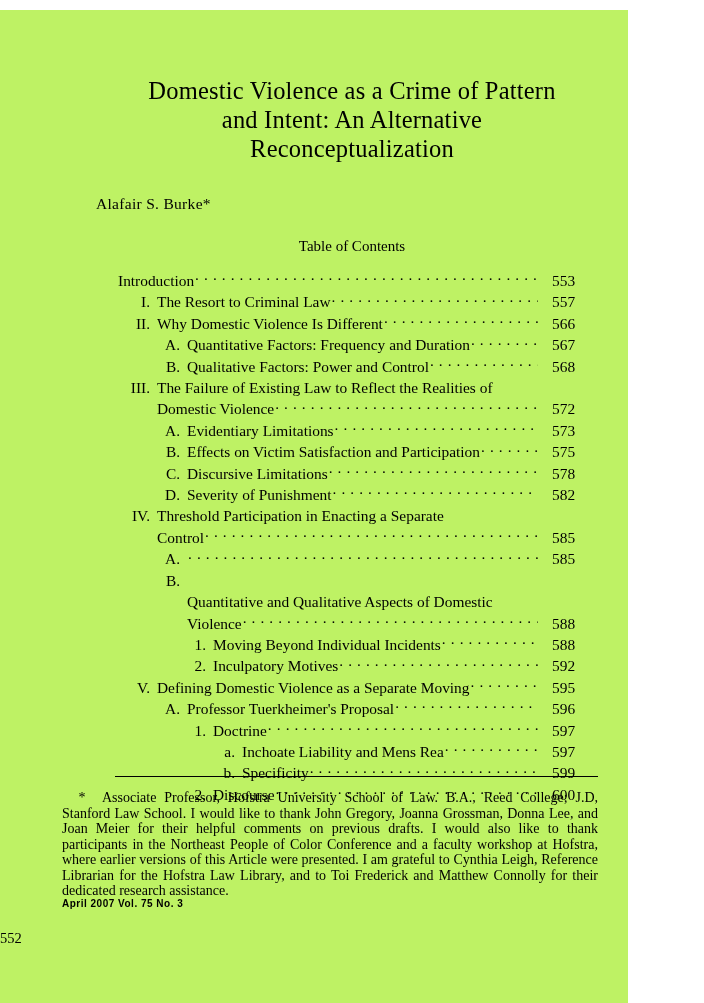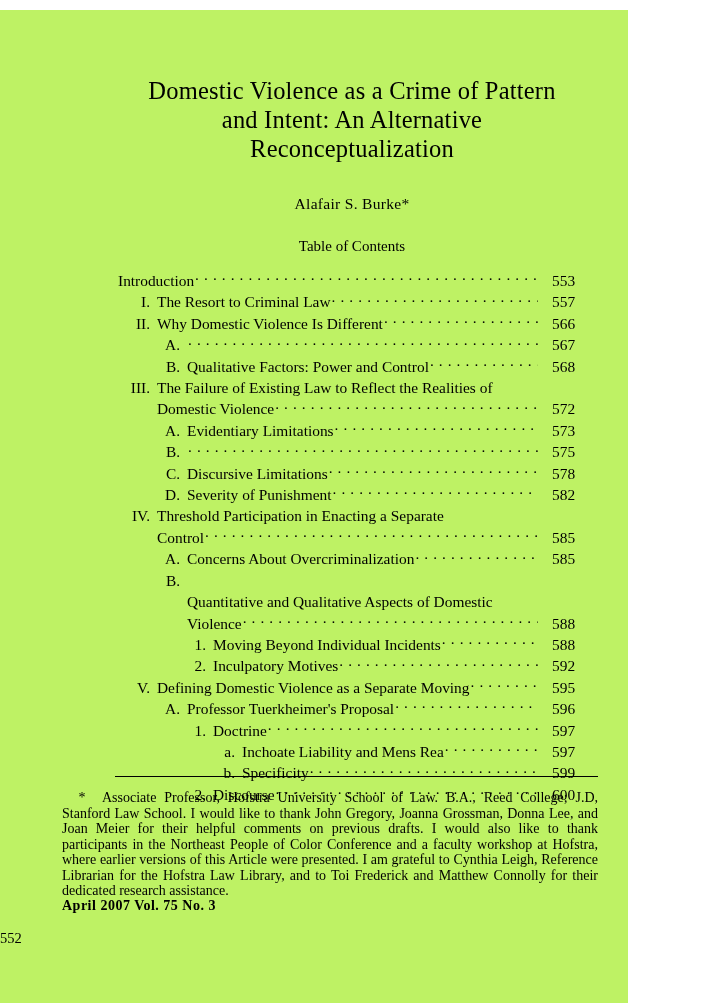--- a/index.html
+++ b/index.html
@@ -39,21 +39,21 @@
     letter-spacing: 0.2px;
     font-weight: normal;
     white-space: nowrap;
   }
 
   .author {
     position: absolute;
     left: 96px;
     top: 185px;
     width: 512px;
-    text-align: center;
+    text-align: left;
     font-size: 15.5px;
     letter-spacing: 0.3px;
   }
 
   .toc-heading {
     position: absolute;
     left: 96px;
     top: 228px;
     width: 512px;
     text-align: center;
@@ -152,22 +152,22 @@
   .footnote .star {
     display: inline-block;
     width: 40px;
     text-align: center;
   }
 
   .issue-line {
     position: absolute;
     left: 62px;
     top: 888px;
-    font-family: Liberation Serif, serif;
-    font-size: 14px;
+    font-family: Liberation Sans, sans-serif;
+    font-size: 10px;
     font-weight: bold;
     letter-spacing: 0.5px;
   }
 
   .folio {
     position: absolute;
     left: 0;
     top: 920px;
     width: 704px;
     text-align: left;
@@ -210,20 +210,21 @@
         <span class="toc-num">II.</span>
         <span class="toc-body">
           <span class="toc-text">Why Domestic Violence Is Different</span>
           <span class="toc-dots"></span>
           <span class="toc-page">566</span>
         </span>
       </div>
       <div class="toc-row lvl2">
         <span class="toc-num">A.</span>
         <span class="toc-body">
+          <span class="toc-text">Quantitative Factors: Frequency and Duration</span>
           <span class="toc-dots"></span>
           <span class="toc-page">567</span>
         </span>
       </div>
       <div class="toc-row lvl2">
         <span class="toc-num">B.</span>
         <span class="toc-body">
           <span class="toc-text">Qualitative Factors: Power and Control</span>
           <span class="toc-dots"></span>
           <span class="toc-page">568</span>
@@ -249,20 +250,21 @@
         <span class="toc-num">A.</span>
         <span class="toc-body">
           <span class="toc-text">Evidentiary Limitations</span>
           <span class="toc-dots"></span>
           <span class="toc-page">573</span>
         </span>
       </div>
       <div class="toc-row lvl2">
         <span class="toc-num">B.</span>
         <span class="toc-body">
+          <span class="toc-text">Effects on Victim Satisfaction and Participation</span>
           <span class="toc-dots"></span>
           <span class="toc-page">575</span>
         </span>
       </div>
       <div class="toc-row lvl2">
         <span class="toc-num">C.</span>
         <span class="toc-body">
           <span class="toc-text">Discursive Limitations</span>
           <span class="toc-dots"></span>
           <span class="toc-page">578</span>
@@ -288,21 +290,20 @@
         <span class="toc-num"></span>
         <span class="toc-body">
           <span class="toc-text">Control</span>
           <span class="toc-dots"></span>
           <span class="toc-page">585</span>
         </span>
       </div>
       <div class="toc-row lvl2">
         <span class="toc-num">A.</span>
         <span class="toc-body">
-          <span class="toc-text">Concerns About Overcriminalization</span>
           <span class="toc-dots"></span>
           <span class="toc-page">585</span>
         </span>
       </div>
       <div class="toc-row lvl2">
         <span class="toc-num">B.</span>
       </div>
       <div class="toc-row lvl2">
         <span class="toc-num"></span>
         <span class="toc-body">

